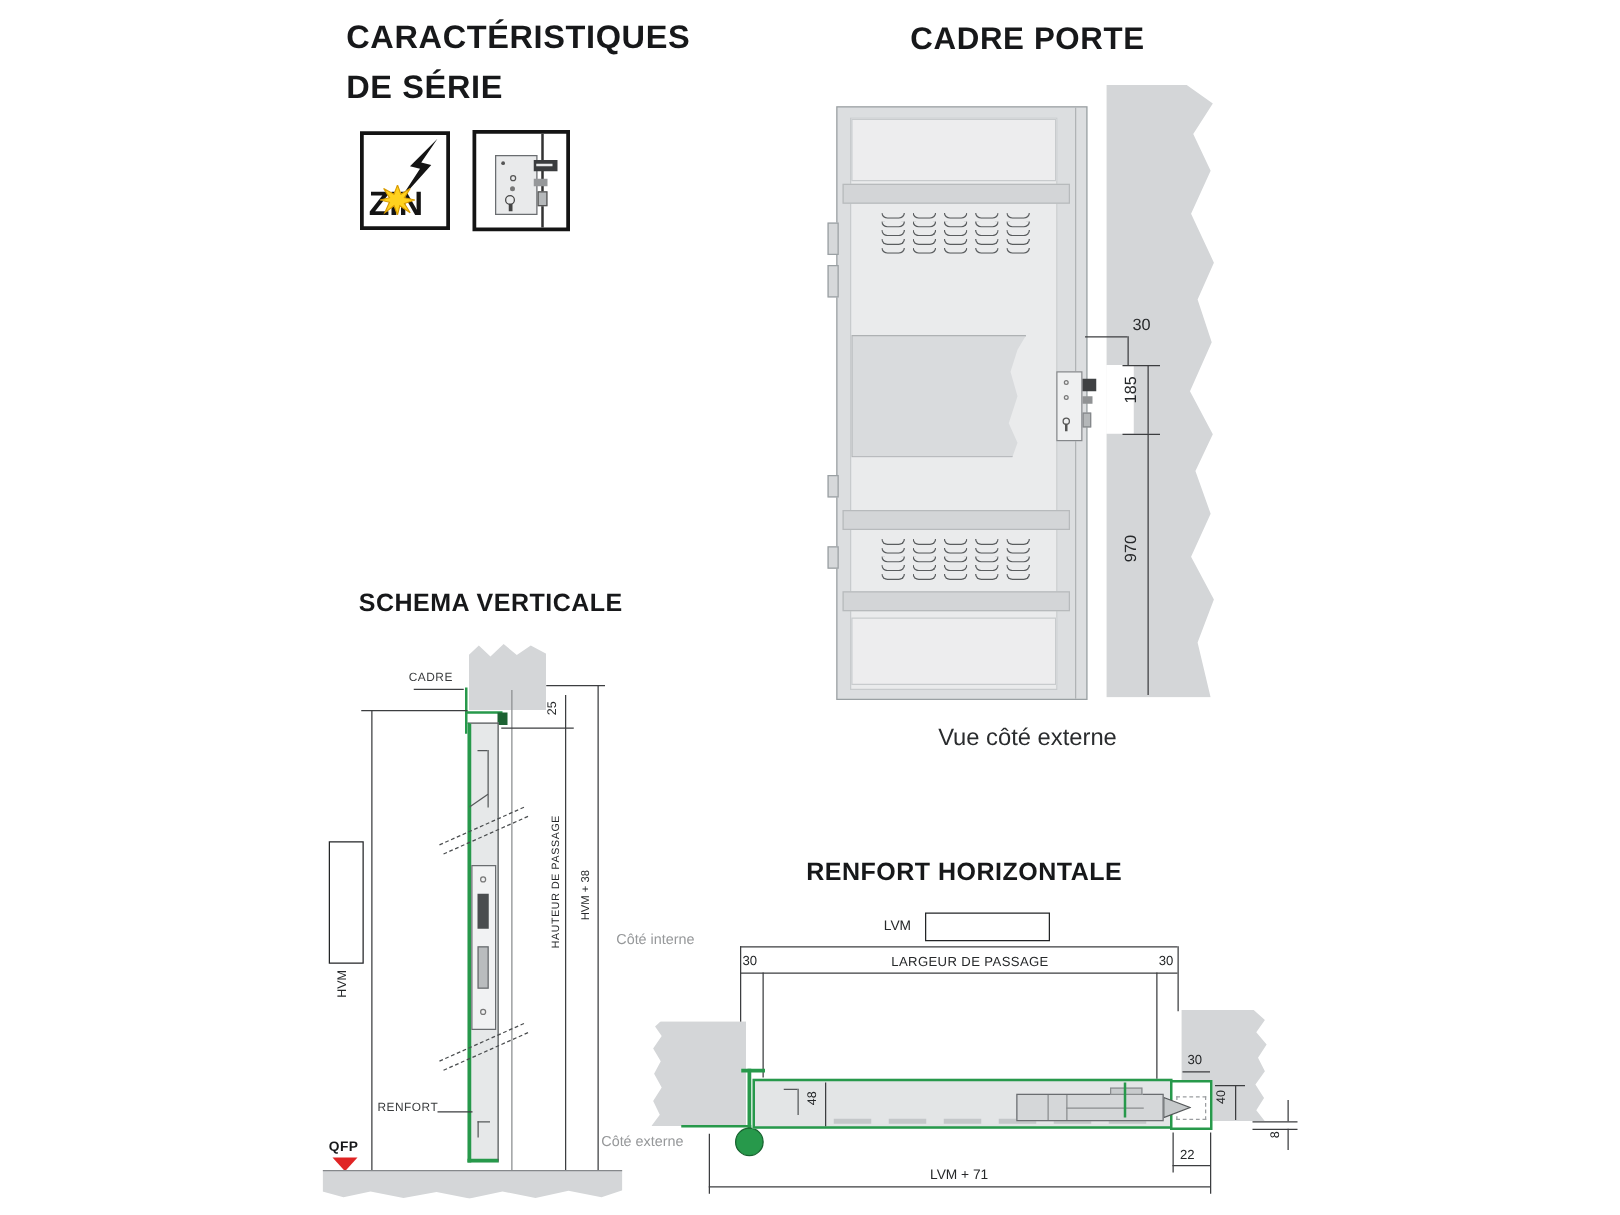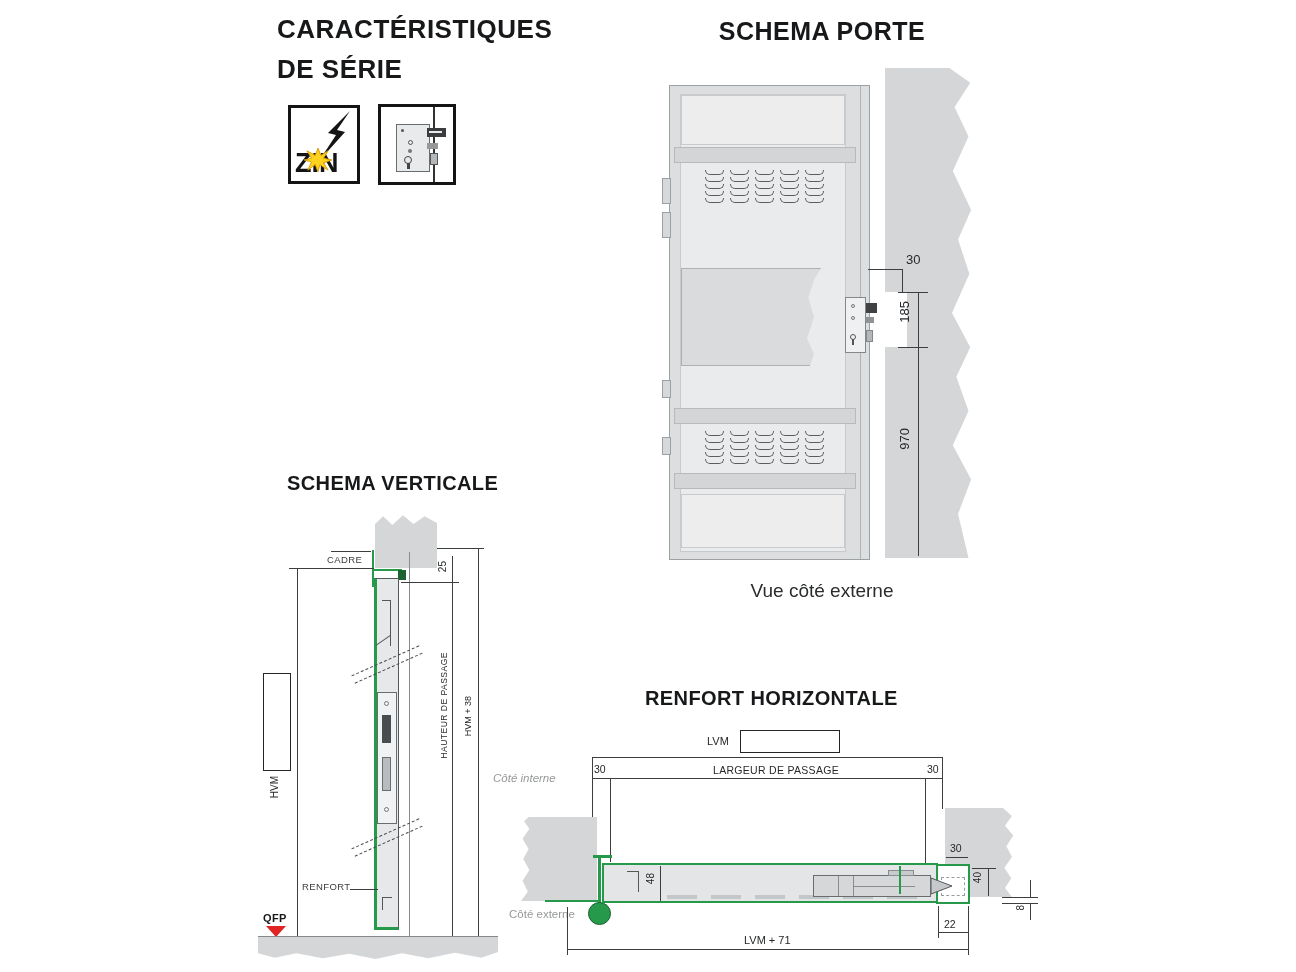--- a/index.html
+++ b/index.html
@@ -57,21 +57,21 @@
       <div style="position:absolute;left:23px;top:49px;width:8px;height:8px;border:1.5px solid #444;border-radius:50%;"></div>
       <div style="position:absolute;left:26px;top:56px;width:3px;height:6px;background:#444;"></div>
       <div style="position:absolute;left:46px;top:21px;width:19px;height:9px;background:#3a3c3e;"></div>
       <div style="position:absolute;left:48px;top:24px;width:13px;height:2px;background:#e9eaeb;"></div>
       <div style="position:absolute;left:46px;top:36px;width:11px;height:6px;background:#96989a;"></div>
       <div style="position:absolute;left:49px;top:46px;width:8px;height:12px;background:#b5b8ba;border:1px solid #555;"></div>
     </div>
   </div>
 
   <div>
-    <div class="t h1" style="left:697px;top:17px;width:250px;text-align:center;font-size:25px;">SCHEMA PORTE</div>
+    <div class="t h1" style="left:697px;top:17px;width:250px;text-align:center;font-size:25px;">CADRE PORTE</div>
 
     <div style="position:absolute;left:669px;top:85px;width:201px;height:475px;background:#dcdee0;border:1.5px solid #9aa0a3;"></div>
     <div style="position:absolute;left:680px;top:94px;width:166px;height:458px;background:#eaebec;border:1px solid #c8cbcd;"></div>
     <i class="vl" style="left:860px;top:86px;height:473px;background:#b0b3b5;"></i>
     <div style="position:absolute;left:681px;top:95px;width:164px;height:50px;background:#ededee;border:1px solid #c8cbcd;"></div>
     <div style="position:absolute;left:674px;top:147px;width:182px;height:16px;background:#d3d5d7;border:1px solid #b7babc;"></div>
     <div class="vent-grid" style="left:705px;top:170px;">
         <div class="vent"></div>
         <div class="vent"></div>
         <div class="vent"></div>
@@ -166,21 +166,21 @@
     <div class="dim dimL vt" style="left:898px;top:428px;">970</div>
 
     <div class="t cap" style="left:722px;top:580px;width:200px;text-align:center;">Vue côté externe</div>
   </div>
 
   <div>
     <div class="t h2" style="left:287px;top:472px;">SCHEMA VERTICALE</div>
 
     <div class="wall" style="left:375px;top:513px;width:62px;height:55px;clip-path:polygon(0% 20%,13% 6%,28% 22%,45% 4%,62% 20%,80% 6%,100% 18%,100% 100%,0% 100%);"></div>
 
-    <div class="lbl" style="left:327px;top:554px;">CADRE</div>
+    <div class="lbl" style="left:327px;top:537px;">CADRE</div>
     <i class="hl" style="left:331px;top:551px;width:40px;"></i>
     <i class="arr aR" style="left:364px;top:548px;"></i>
 
     <i class="vl" style="left:372px;top:550px;height:37px;width:2px;background:#27994b;"></i>
     <i class="hl" style="left:372px;top:569px;width:30px;height:2px;background:#27994b;"></i>
     <div style="position:absolute;left:398px;top:570px;width:8px;height:10px;background:#1d6233;"></div>
 
     <div style="position:absolute;left:374px;top:578px;width:25px;height:352px;background:#e6e8e9;border-top:1px solid #55585a;border-right:1.5px solid #55585a;border-left:3px solid #27994b;border-bottom:3px solid #27994b;"></div>
     <i class="vl" style="left:409px;top:552px;height:384px;background:#8a8d8f;"></i>
     <i class="vl" style="left:390px;top:600px;height:46px;background:#55585a;"></i>
@@ -247,22 +247,22 @@
     <i class="hl" style="left:592px;top:778px;width:350px;"></i>
     <i class="arr aL" style="left:592px;top:774px;"></i>
     <i class="arr aR" style="left:600px;top:774px;"></i>
     <i class="arr aL" style="left:611px;top:774px;"></i>
     <i class="arr aR" style="left:914px;top:774px;"></i>
     <i class="arr aL" style="left:925px;top:774px;"></i>
     <i class="arr aR" style="left:932px;top:774px;"></i>
     <i class="vl" style="left:610px;top:778px;height:84px;"></i>
     <i class="vl" style="left:925px;top:778px;height:90px;"></i>
 
-    <div class="glbl" style="left:493px;top:772px;font-style:italic;">Côté interne</div>
-    <div class="glbl" style="left:509px;top:908px;">Côté externe</div>
+    <div class="glbl" style="left:493px;top:746px;">Côté interne</div>
+    <div class="glbl" style="left:481px;top:908px;">Côté externe</div>
 
     <div class="wall" style="left:521px;top:817px;width:76px;height:84px;clip-path:polygon(100% 0%,100% 100%,0% 100%,9% 89%,2% 76%,11% 63%,3% 50%,10% 38%,2% 26%,11% 14%,4% 5%,10% 0%);"></div>
 
     <i class="hl" style="left:593px;top:855px;width:19px;height:3px;background:#27994b;"></i>
     <i class="vl" style="left:598px;top:855px;height:60px;width:3px;background:#27994b;"></i>
     <i class="hl" style="left:545px;top:900px;width:56px;height:2px;background:#27994b;"></i>
     <div style="position:absolute;left:588px;top:902px;width:23px;height:23px;border-radius:50%;background:#27994b;border:1.5px solid #17632f;"></div>
 
     <div style="position:absolute;left:602px;top:863px;width:336px;height:40px;background:#e3e5e6;border:2px solid #27994b;"></div>
     <i class="vl" style="left:638px;top:871px;height:21px;background:#55585a;"></i>

